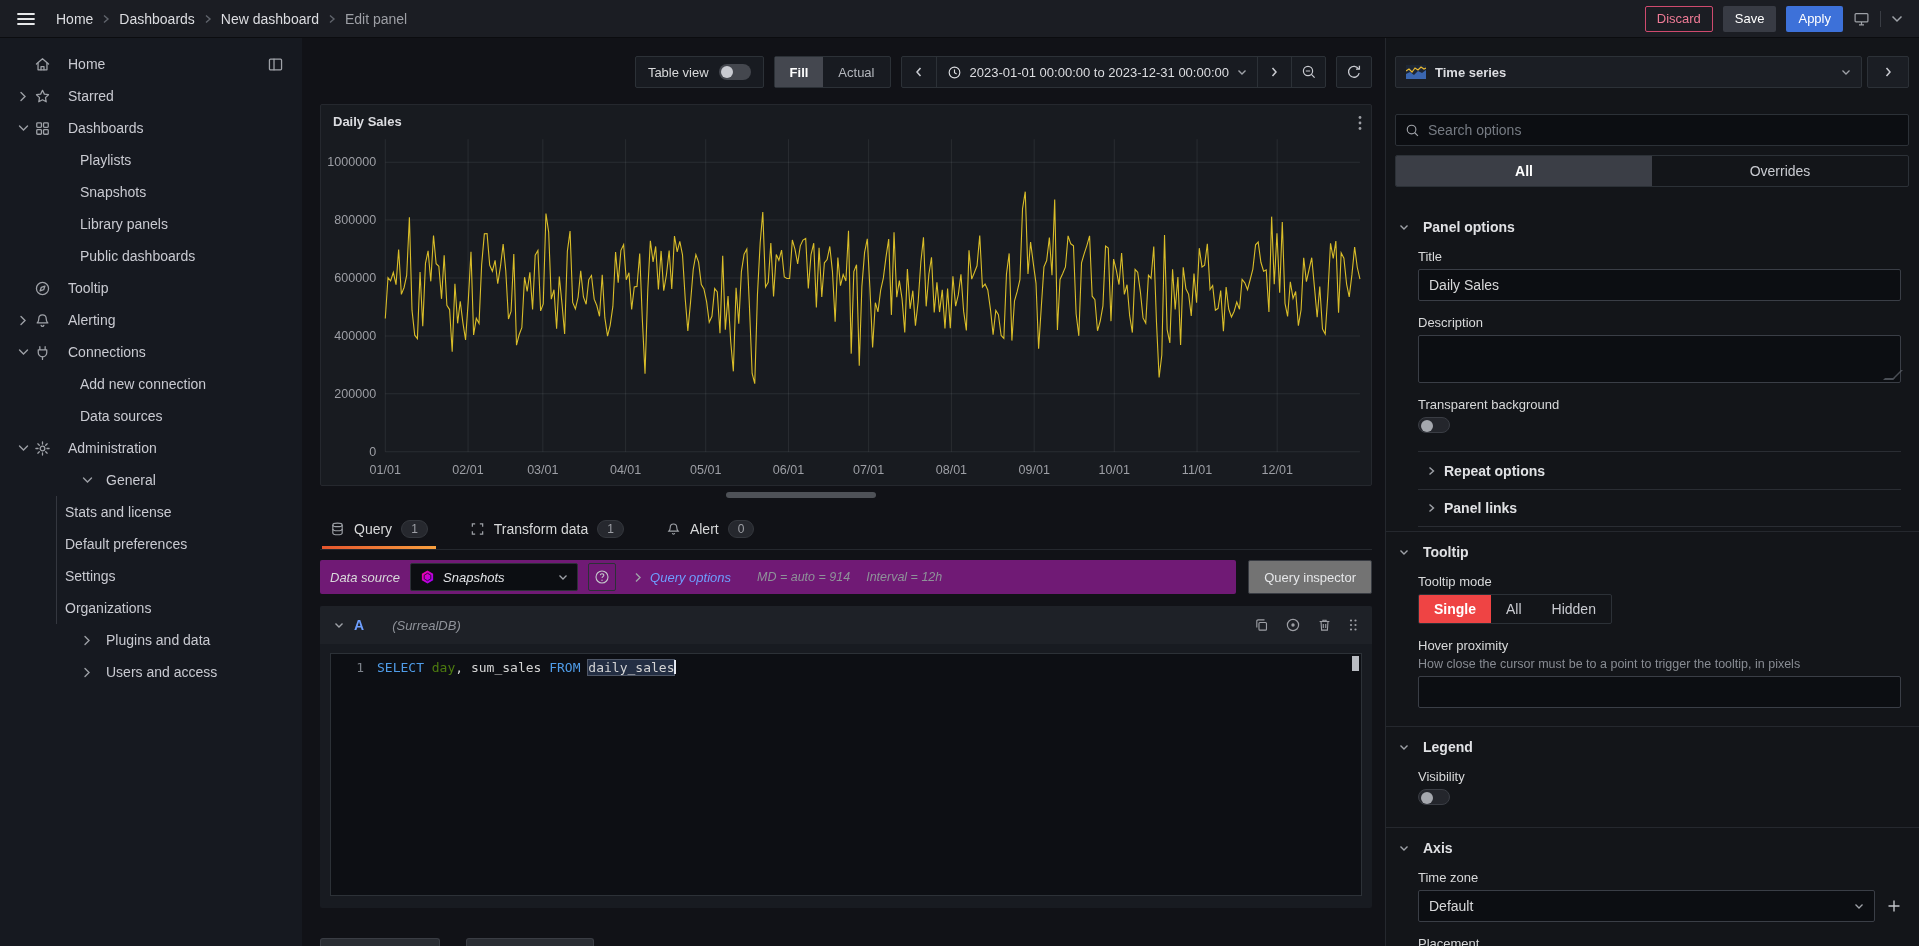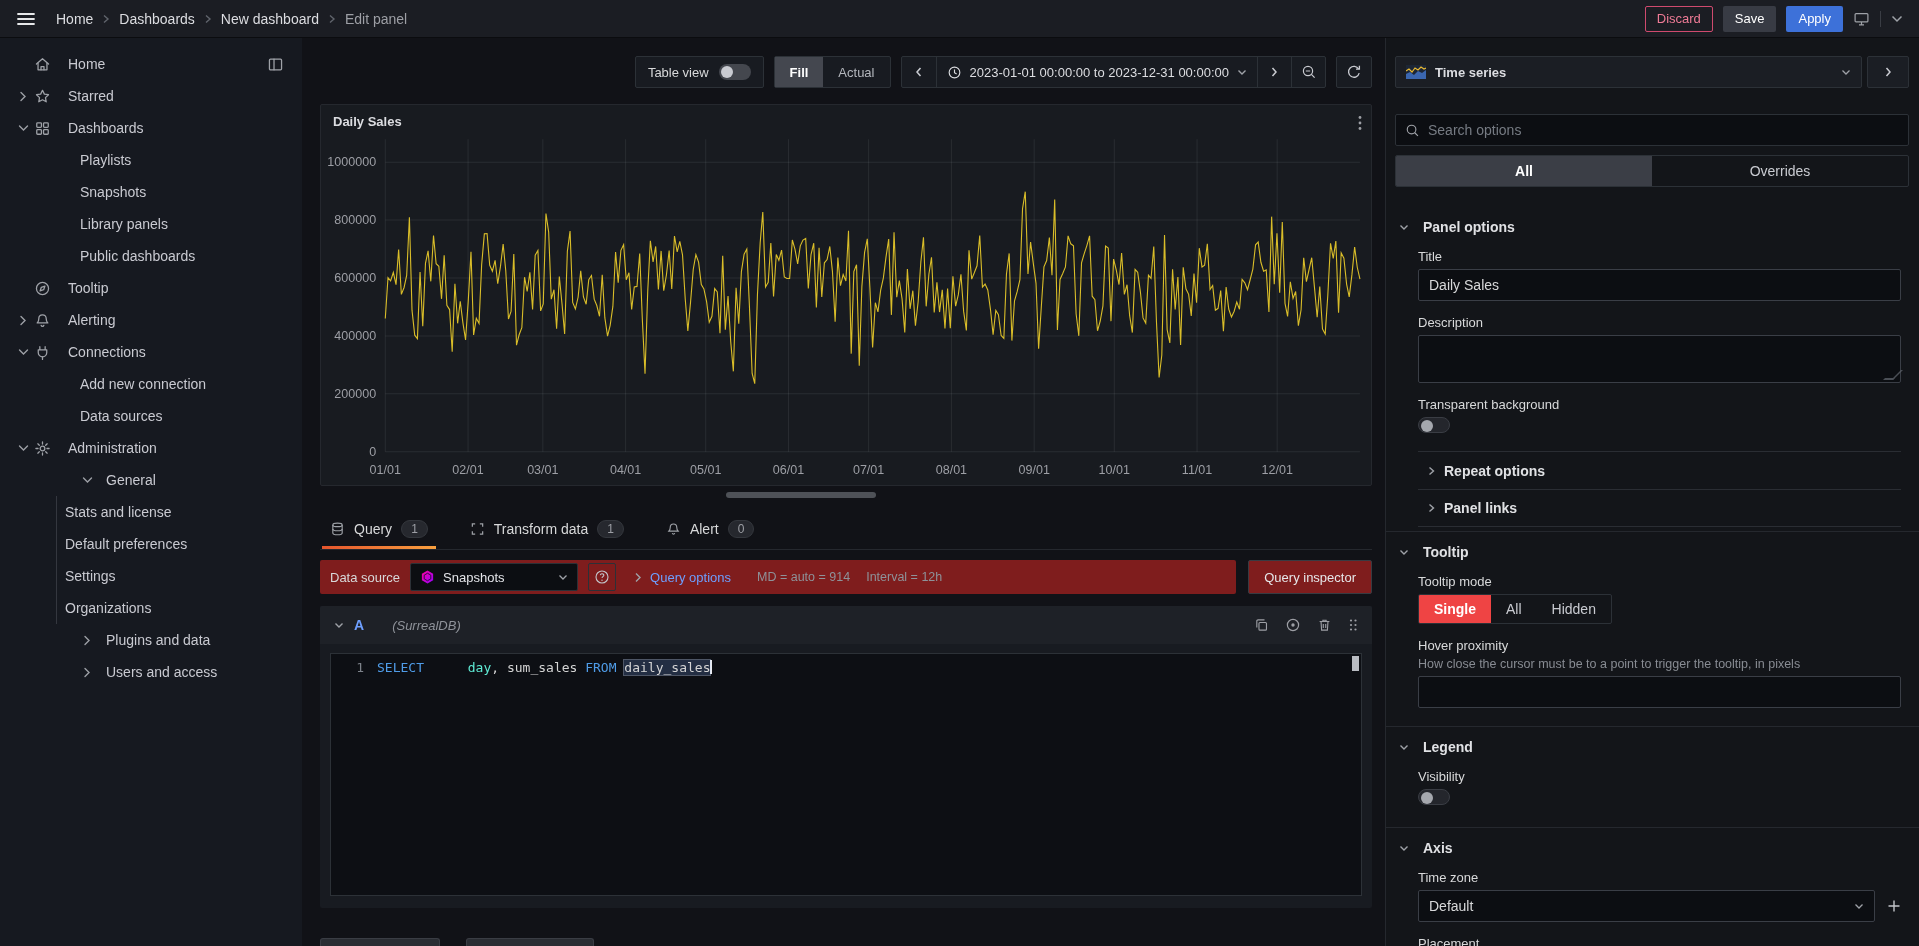--- a/index.html
+++ b/index.html
@@ -79,54 +79,54 @@
   .tab { display:flex; align-items:center; gap:9px; padding:9px 8px 11px; position:relative;
     color:#d8d9da; font-size:14px; cursor:pointer; }
   .tab-ico { color:#9fa2a8; display:flex; }
   .tab.active::after { content:''; position:absolute; left:0; right:0; bottom:0; height:3px;
     background:linear-gradient(90deg,#e5552d,#f9a03f); }
   .count-pill { background:#26282e; border:1px solid #34373d; color:#9d9fa5; font-size:12px;
     border-radius:10px; padding:1px 9px; }
 
   
   .querybar { margin-top:10px; display:flex; gap:12px; flex:none; }
-  .qb-left { flex:1; height:34px; display:flex; align-items:center; background:#7f1d1d;
-    border-radius:2px; padding:0 10px; gap:10px; }
+  .qb-left { flex:1; height:34px; display:flex; align-items:center; background:#701a75;
+    border-radius:2px; padding:0 10px; gap:10px;font-style:italic; }
   .ds-label { font-size:13px; color:#d8d9da; }
   .ds-picker { height:28px; width:168px; background:#0c0e12; border:1px solid #2c3137;
     border-radius:2px; display:flex; align-items:center; gap:8px; padding:0 9px; cursor:pointer; }
   .ds-name { font-size:13px; font-weight:500; color:#e3e4e8; }
   .ds-caret { margin-left:auto; color:#9fa2a8; display:flex; }
   .help-btn { width:28px; height:28px; border:1px solid #2c3137; border-radius:2px;
     display:flex; align-items:center; justify-content:center; color:#c3c5ca; cursor:pointer; }
   .qo { display:flex; align-items:center; gap:8px; color:#6e9fff; font-size:13px;
     font-weight:500; margin-left:8px; cursor:pointer; }
   .qo-chev { color:#9fa2a8; display:flex; }
   .qmeta { color:#8e9299; font-size:12.5px; margin-left:16px; }
-  .btn-inspector { height:34px; padding:0 15px; background:#7f1d1d; border:1px solid #383b42;
+  .btn-inspector { height:34px; padding:0 15px; background:#737373; border:1px solid #383b42;
     border-radius:2px; color:#e6e7e9; font-size:13px; font-weight:500; display:flex;
     align-items:center; cursor:pointer; flex:none; }
 
   
   .qcard { margin-top:12px; flex:1; min-height:0; display:flex; flex-direction:column;
     background:#181b21; border-radius:2px; }
   .qcard-head { height:38px; display:flex; align-items:center; padding:0 14px; gap:10px;
     background:#1e2127; border-radius:2px 2px 0 0; flex:none; }
   .qhead-chev { color:#9fa2a8; display:flex; cursor:pointer; }
   .refid { color:#6e9fff; font-weight:700; font-size:14px; cursor:pointer; }
   .dshint { color:#8e9299; font-style:italic; font-size:13px; margin-left:18px; }
   .qhead-icons { margin-left:auto; display:flex; gap:16px; color:#9d9fa5; }
   .qhead-icons span { display:flex; cursor:pointer; }
   .qcard-body { flex:1; min-height:0; padding:9px 10px 12px; }
   .code-editor { height:100%; background:#0d0f14; border:1px solid #2c3137; position:relative;
     display:flex; font-family:"DejaVu Sans Mono","Liberation Mono",monospace; font-size:13px; }
   .gutter { width:46px; padding:6px 13px 0 0; text-align:right; color:#7d828a; flex:none; }
   .codeline { padding-top:6px; color:#d4d4d4; white-space:pre; }
   .tok-keyword { color:#4f9ce8; }
-  .tok-field { color:#5eead4;margin-left:36px; }
+  .tok-field { color:#4d7c0f; }
   .tok-cursor-word { background:rgba(125,170,255,.20); outline:1px solid rgba(200,220,255,.35); }
   .caret { display:inline-block; width:2px; height:14px; background:#e8eaee; vertical-align:-2px; }
   .ed-scroll { position:absolute; top:2px; right:2px; width:7px; height:15px; background:#b9bcc2; cursor:pointer; }
 
   .bottom-slivers { margin-top:30px; display:flex; gap:26px; height:8px; flex:none; }
   .sliver { background:#2a2d33; border:1px solid #3a3d44; border-bottom:none;
     border-radius:3px 3px 0 0; cursor:pointer; }
   .sliver1 { width:120px; } .sliver2 { width:128px; }
 
   

